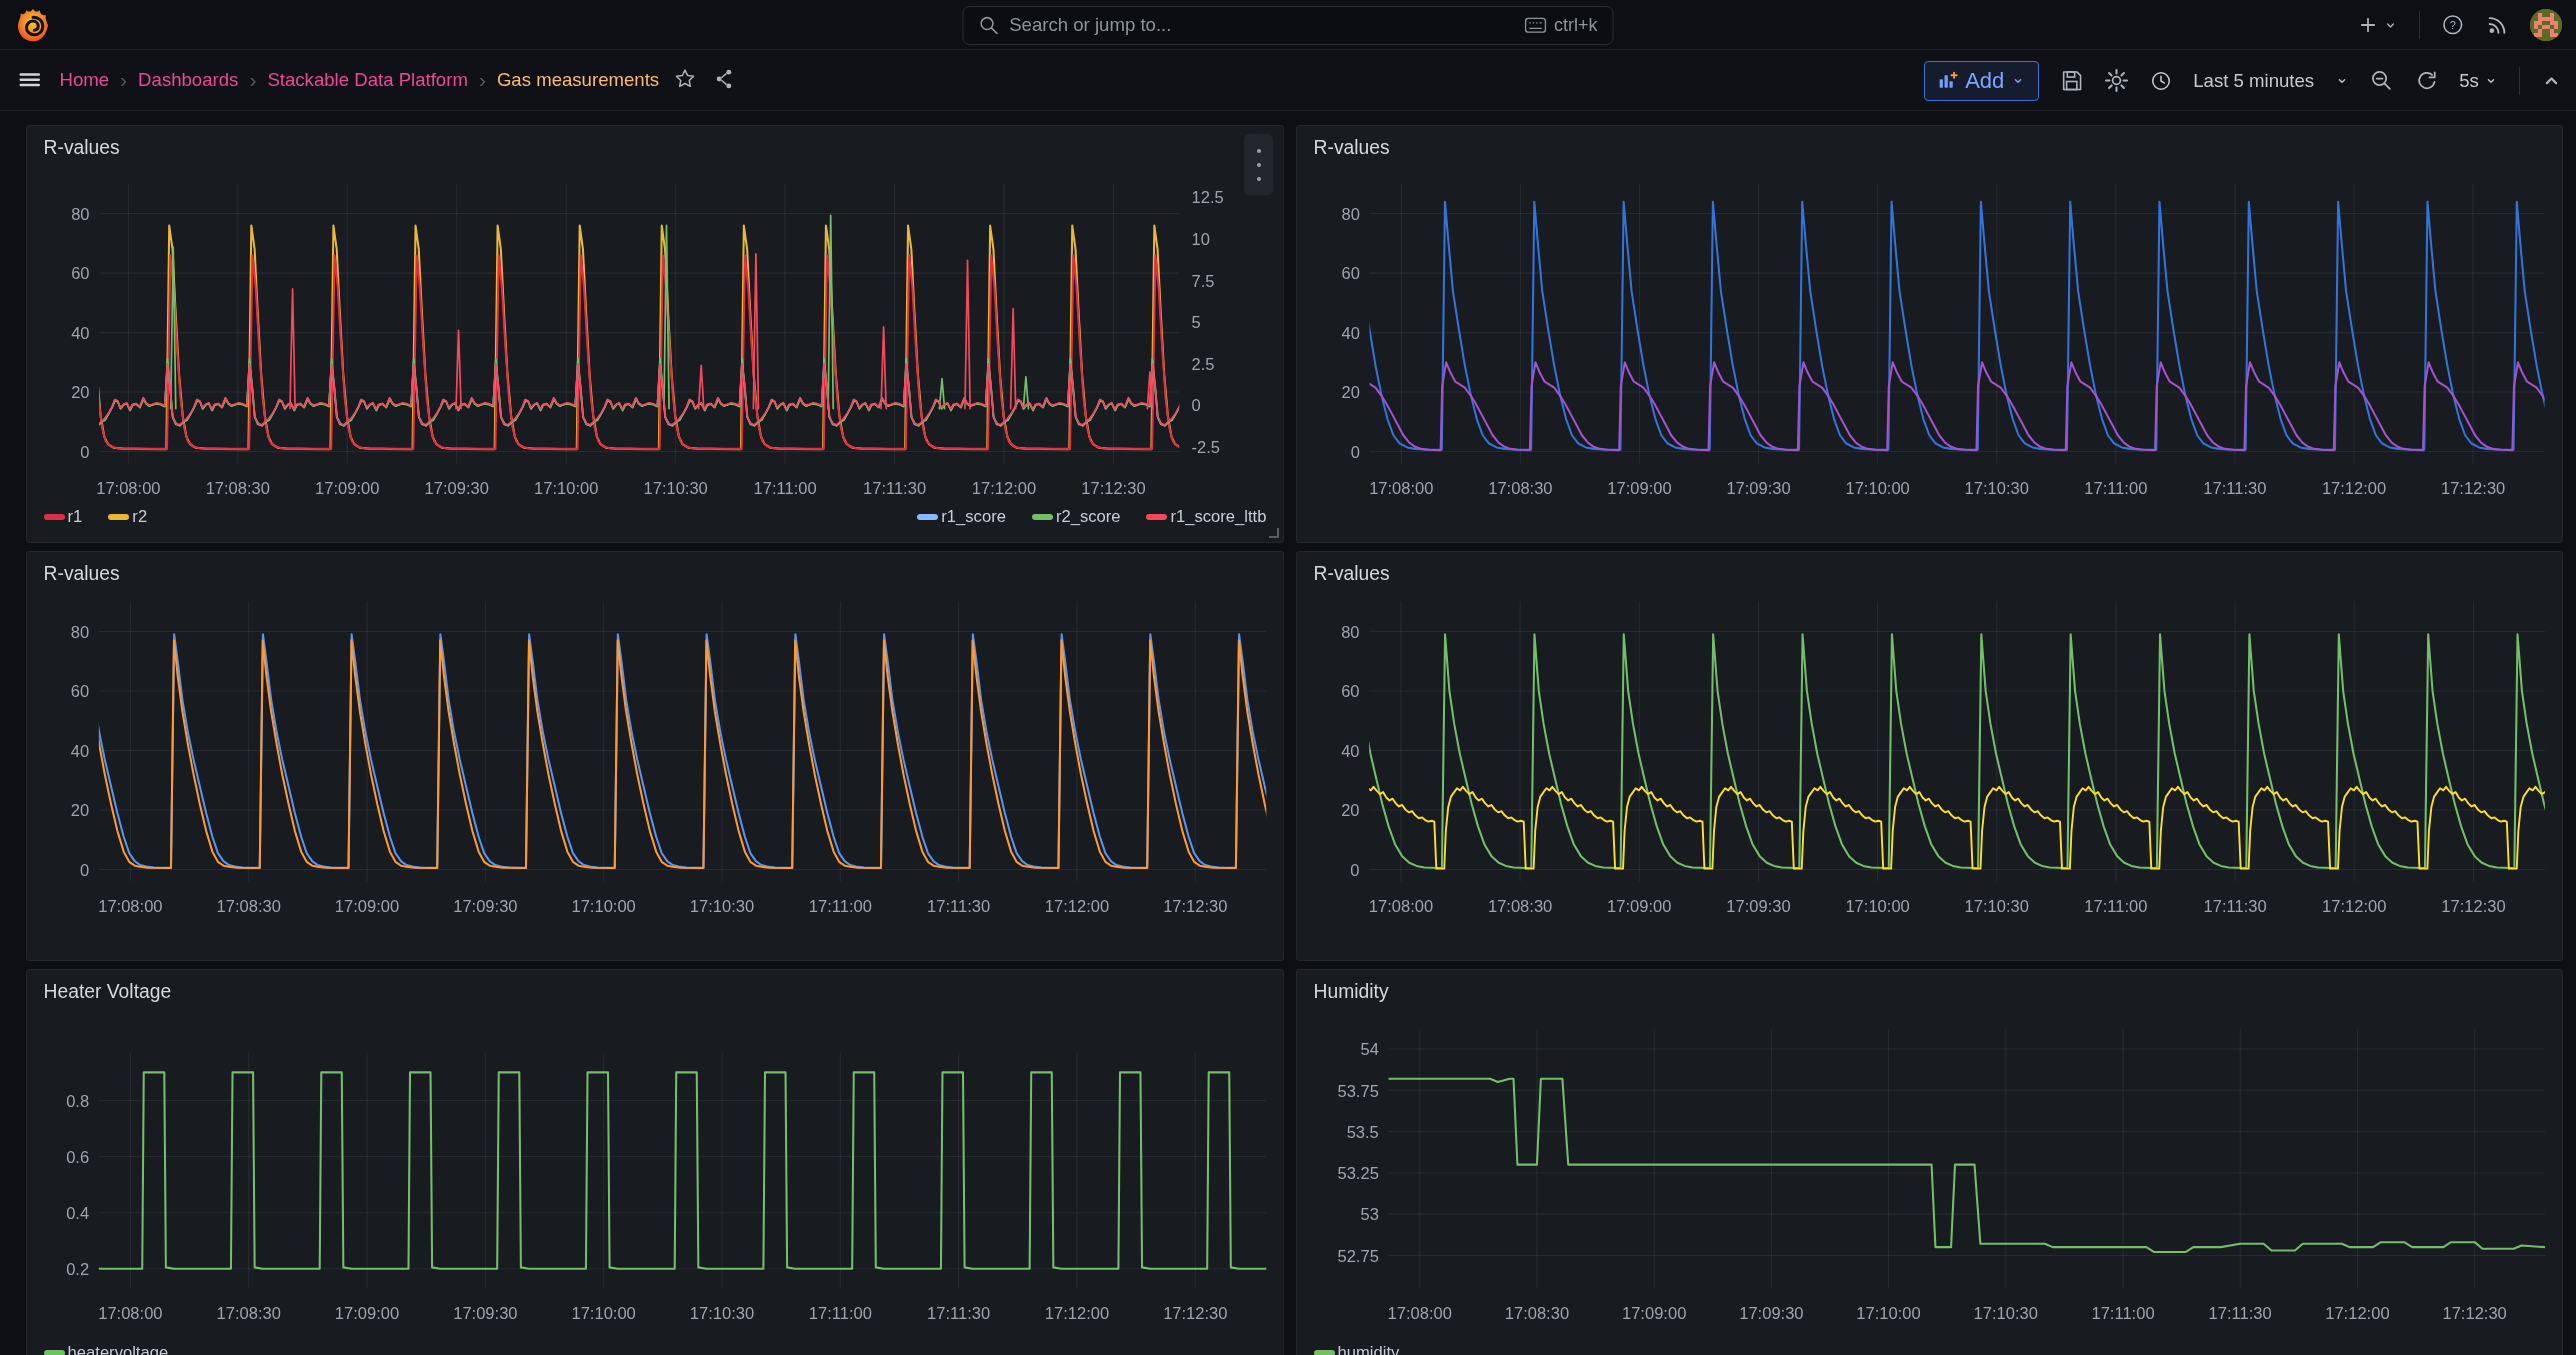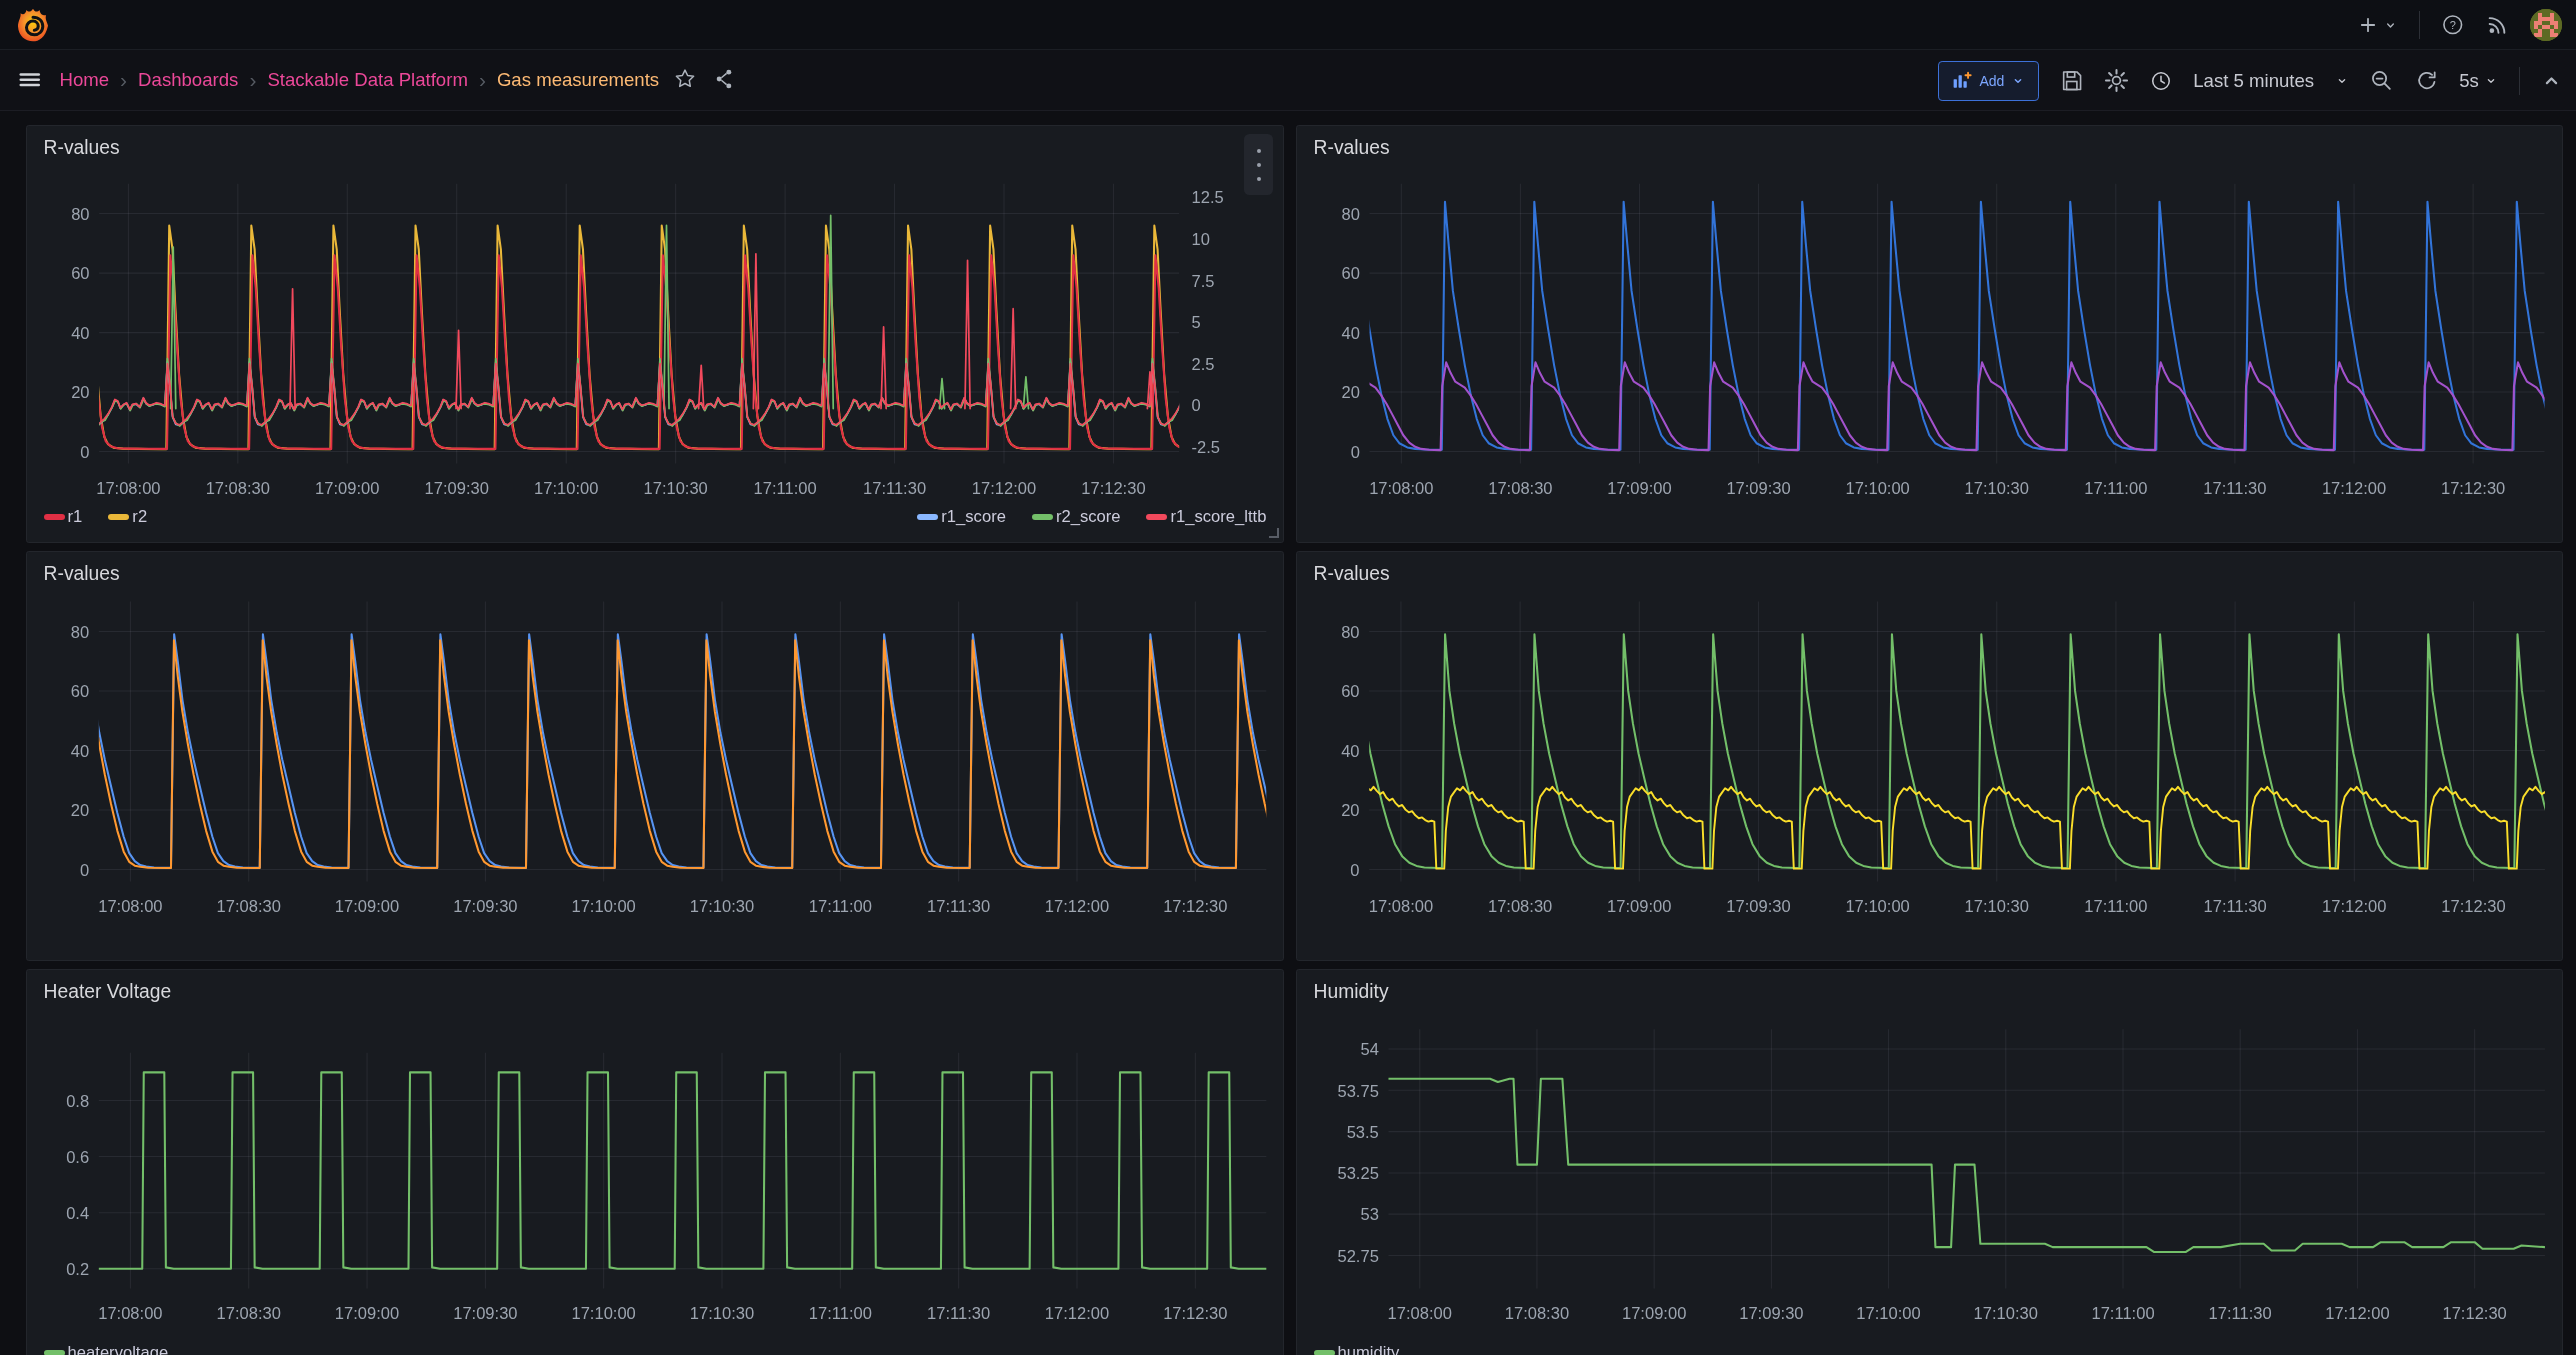--- a/index.html
+++ b/index.html
@@ -21,21 +21,21 @@
   .navbar2{position:relative;height:61px;background:#101116;border-bottom:0.7px solid rgba(204,204,220,0.07);
     display:flex;align-items:center;padding:0 18px;}
   .crumbs{display:flex;align-items:center;gap:11px;font-size:18.6px}
   .crumb{color:#ec4899;cursor:pointer}
   .crumb.current{color:#fdba74;cursor:default}
   .crumb-sep{color:#565b63;font-size:21px;line-height:1;transform:translateY(-1.4px)}
   .crumb-icons{display:flex;align-items:center;gap:16.6px;margin-left:15px;color:#aeb4bd}
   .nav-right{position:absolute;right:14px;top:0;height:61px;display:flex;align-items:center;gap:21px}
   .add-btn{display:flex;align-items:center;gap:7px;height:40px;padding:0 12.4px;border:0.7px solid #3d71d9;
     border-radius:4.1px;background:rgba(61,113,217,0.12);cursor:pointer}
-  .add-btn .add-label{color:#7ca6ff;font-size:14px;font-weight:500}
+  .add-btn .add-label{color:#7ca6ff;font-size:22px;font-weight:500}
   .timerange{display:flex;align-items:center;gap:21px;color:#c7c9d1;font-size:18.6px;cursor:pointer}
   .interval{display:flex;align-items:center;gap:5.5px;color:#c7c9d1;font-size:18.6px;cursor:pointer}
   
   .dash{position:relative;width:2576px;height:1245px}
   .panel{position:absolute;background:#181b20;border:0.7px solid #23262c;border-radius:2.8px;}
   .p0{left:26px;top:14px;width:1258px;height:418px}
   .p1{left:1296px;top:14px;width:1267px;height:418px}
   .p2{left:26px;top:440px;width:1258px;height:410px}
   .p3{left:1296px;top:440px;width:1267px;height:410px}
   .p4{left:26px;top:858px;width:1258px;height:410px}
@@ -67,20 +67,38 @@
           <stop offset="0%" stop-color="#fbca0a"></stop>
           <stop offset="45%" stop-color="#f7942c"></stop>
           <stop offset="100%" stop-color="#e8401f"></stop>
         </radialGradient>
       </defs>
       <path fill="url(#gflame)" d="M24 1 C27 7 31 6 34 3 C35 10 40 12 44 11 C42 17 46 22 47 27 C43 45 33 51 24 51 C12 51 2 43 1 28 C1 20 6 15 5 8 C9 11 13 9 14 3 C17 7 21 6 24 1 Z"></path>
       <path fill="none" stroke="#101114" stroke-width="4.6" stroke-linecap="round" d="M24 14 C33 14 39 20 39 28 C39 36 33 41 26 41 C19 41 14 36 14 30 C14 24 19 20 24 20 C29 20 32 24 32 28 C32 32 29 34 26 34"></path>
     </svg>
   </div>
 
+  <div class="searchbox">
+    <svg width="21" height="21" viewBox="0 0 32 32">
+      <circle cx="13" cy="13" r="9" fill="none" stroke="#8e949e" stroke-width="2.4"></circle>
+      <line x1="20" y1="20" x2="28" y2="28" stroke="#8e949e" stroke-width="2.4" stroke-linecap="round"></line>
+    </svg>
+    <input type="text" placeholder="Search or jump to..." style="">
+    <span class="kbd-group">
+      <svg width="22" height="16.6" viewBox="0 0 32 24">
+        <rect x="1.5" y="2" width="29" height="20" rx="4" fill="none" stroke="#8e949e" stroke-width="2"></rect>
+        <line x1="7" y1="16.5" x2="25" y2="16.5" stroke="#8e949e" stroke-width="2"></line>
+        <line x1="7" y1="8.5" x2="9" y2="8.5" stroke="#8e949e" stroke-width="2"></line>
+        <line x1="12" y1="8.5" x2="14" y2="8.5" stroke="#8e949e" stroke-width="2"></line>
+        <line x1="17" y1="8.5" x2="19" y2="8.5" stroke="#8e949e" stroke-width="2"></line>
+        <line x1="22" y1="8.5" x2="25" y2="8.5" stroke="#8e949e" stroke-width="2"></line>
+      </svg>
+      <span>ctrl+k</span>
+    </span>
+  </div>
 
   <div class="topbar-right">
     <div class="icon-btn">
       <svg width="22" height="22" viewBox="0 0 32 32">
         <line x1="16" y1="7" x2="16" y2="25" stroke="#aeb4bd" stroke-width="2.6" stroke-linecap="round"></line>
         <line x1="7" y1="16" x2="25" y2="16" stroke="#aeb4bd" stroke-width="2.6" stroke-linecap="round"></line>
       </svg>
       <svg width="15" height="15" viewBox="0 0 32 32">
         <path d="M10 13l6 6 6-6" fill="none" stroke="#aeb4bd" stroke-width="3" stroke-linecap="round" stroke-linejoin="round"></path>
       </svg>

